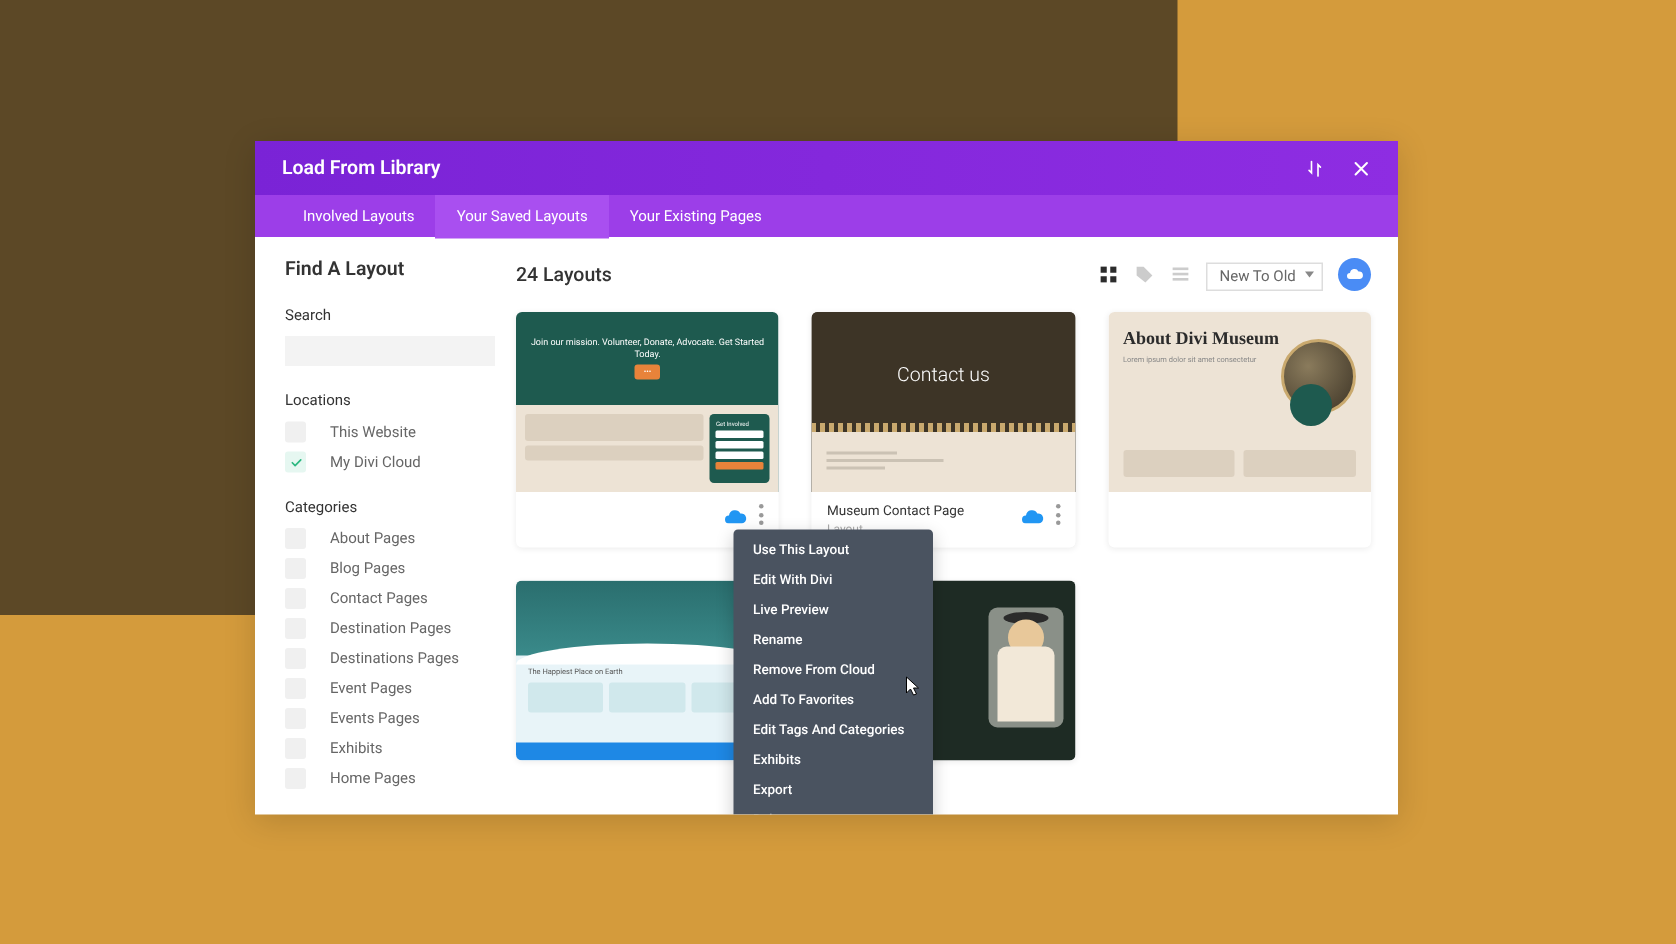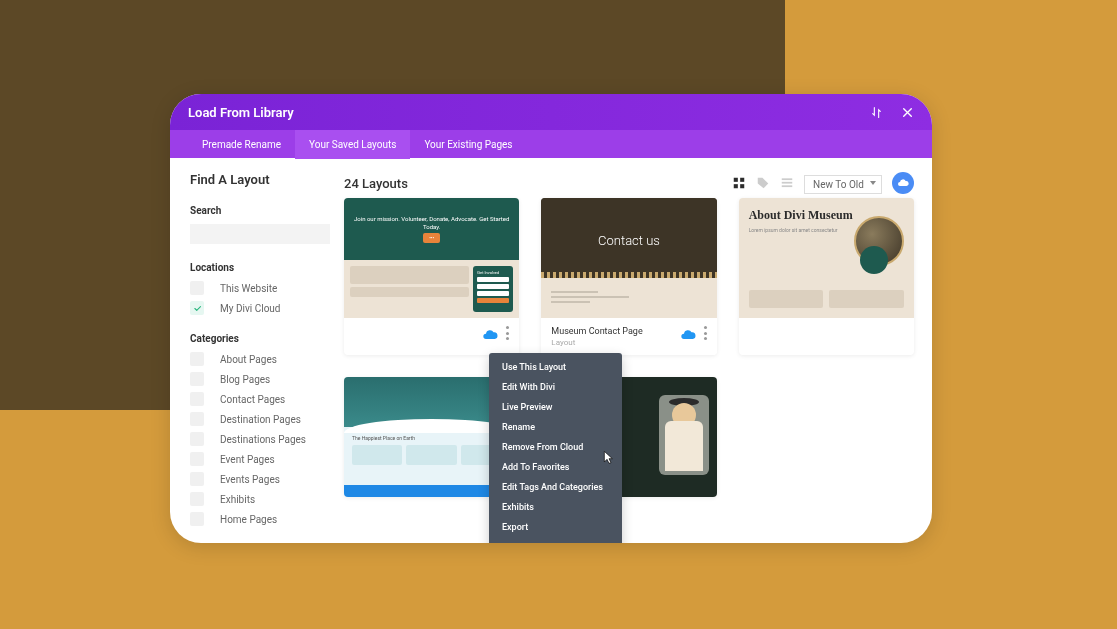--- a/index.html
+++ b/index.html
@@ -1,38 +1,38 @@
 <!DOCTYPE html>
 <html><head>
 <meta charset="utf-8">
 <style>
 * { margin: 0; padding: 0; box-sizing: border-box; font-family: -apple-system, BlinkMacSystemFont, "Segoe UI", Roboto, sans-serif; }
 body { width: 1117px; height: 629px; background: #d49b3c; position: relative; overflow: hidden; }
 .bg-brown { position: absolute; left: 0; top: 0; width: 785px; height: 410px; background: #5c4826; }
-.modal { position: absolute; left: 170px; top: 94px; width: 762px; height: 449px; background: #fff; overflow: hidden; box-shadow: 0 4px 20px rgba(0,0,0,0.15); border-radius: 31px; }
+.modal { position: absolute; left: 170px; top: 94px; width: 762px; height: 449px; background: #fff; overflow: hidden; box-shadow: 0 4px 20px rgba(0,0,0,0.15); }
 .modal-header { background: #8e2de2; background: linear-gradient(to right, #7a23d6, #8e2de2); color: #fff; height: 36px; display: flex; align-items: center; padding: 0 18px; justify-content: space-between; }
 .modal-title { font-size: 13px; font-weight: 600; }
 .header-actions { display: flex; gap: 18px; align-items: center; }
 .header-actions svg { width: 13px; height: 13px; fill: #fff; cursor: pointer; }
 .tabs { background: #9c3ee8; height: 28px; display: flex; align-items: center; padding-left: 18px; }
 .tab { color: #fff; font-size: 10px; padding: 9px 14px; cursor: pointer; }
 .tab.active { background: #a94ff0; }
 .content { display: flex; height: calc(100% - 64px); }
 .sidebar { width: 160px; padding: 14px 12px 0 20px; overflow: hidden; }
 .sidebar-title { font-size: 13px; font-weight: 600; color: #333; margin-bottom: 10px; }
-.section-label { font-size: 10px; color: #333; font-weight: 700; margin-top: 18px; margin-bottom: 8px; }
+.section-label { font-size: 10px; color: #333; font-weight: 400; margin-top: 18px; margin-bottom: 8px; }
 .search-row { display: flex; align-items: center; gap: 4px; }
 .search-input { flex: 1; height: 20px; background: #f3f3f3; border: none; font-size: 10px; padding: 0 6px; }
 .check-row { display: flex; align-items: center; gap: 16px; margin-bottom: 6px; cursor: pointer; }
 .checkbox { width: 14px; height: 14px; background: #f0f0f0; border-radius: 2px; display: flex; align-items: center; justify-content: center; }
 .checkbox.checked { background: #e6f7f1; }
 .check-label { font-size: 10px; color: #666; }
 .checkmark { width: 9px; height: 9px; }
 .main { flex: 1; padding: 14px 18px 0 14px; overflow: hidden; position: relative; }
-.main-top { display: flex; align-items: center; justify-content: space-between; margin-bottom: 4px; }
+.main-top { display: flex; align-items: center; justify-content: space-between; margin-bottom: 14px; }
 .main-title { font-size: 13px; font-weight: 500; color: #333; }
 .toolbar { display: flex; align-items: center; gap: 10px; }
 .view-icon { width: 14px; height: 14px; fill: #888; cursor: pointer; }
 .view-icon.active { fill: #2c2c2c; }
 .sort-select { font-size: 10px; color: #666; border: 1px solid #ddd; padding: 3px 16px 3px 8px; background: #fff; cursor: pointer; appearance: none; position: relative; }
 .sort-wrap { position: relative; }
 .sort-wrap::after { content: ''; position: absolute; right: 6px; top: 50%; transform: translateY(-50%); border-left: 3px solid transparent; border-right: 3px solid transparent; border-top: 4px solid #888; pointer-events: none; }
 .cloud-badge { width: 22px; height: 22px; border-radius: 50%; background: #4a8cf5; display: flex; align-items: center; justify-content: center; }
 .cloud-badge svg { width: 12px; height: 12px; fill: #fff; }
 .grid { display: grid; grid-template-columns: repeat(3, 1fr); gap: 22px; }
@@ -116,21 +116,21 @@
       <svg viewBox="0 0 24 24">
           <path d="M8 3v14l-3-3M16 21V7l3 3" stroke="#fff" stroke-width="2" fill="none" stroke-linecap="round"></path>
         </svg>
       <svg viewBox="0 0 24 24">
           <path d="M5 5l14 14M19 5L5 19" stroke="#fff" stroke-width="2.5" stroke-linecap="round"></path>
         </svg>
     </div>
   </div>
 
   <div class="tabs">
-    <div class="tab">Premade Rename</div>
+    <div class="tab">Involved Layouts</div>
     <div class="tab active">Your Saved Layouts</div>
     <div class="tab">Your Existing Pages</div>
   </div>
 
   <div class="content">
     <div class="sidebar">
       <div class="sidebar-title">Find A Layout</div>
 
       <div class="section-label">Search</div>
       <div class="search-row">

